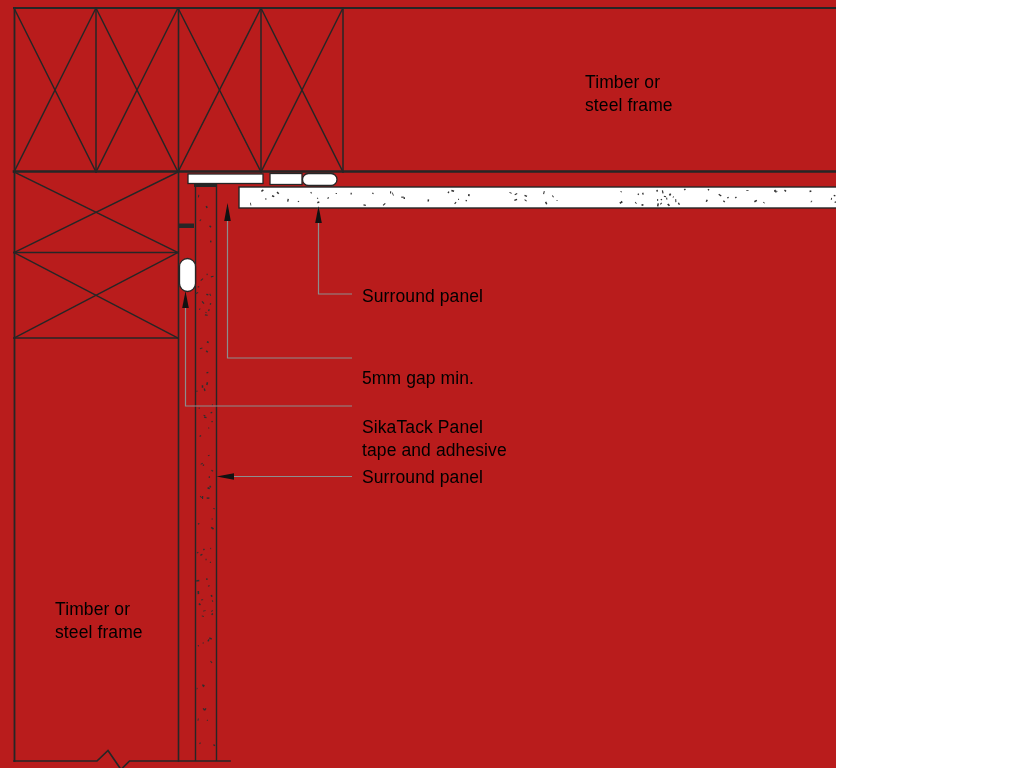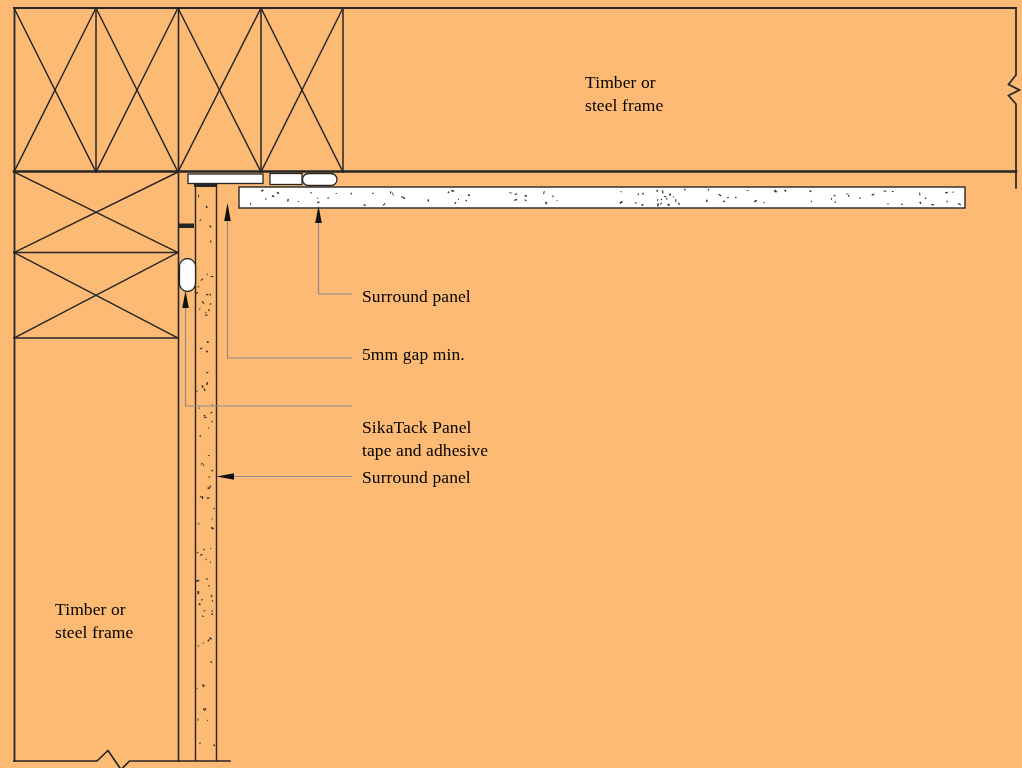--- a/index.html
+++ b/index.html
@@ -1,38 +1,38 @@
 <!DOCTYPE html>
 <html><head>
 <meta charset="utf-8">
 <style>
   html, body { margin: 0; padding: 0; background: #ffffff; }
   #canvas {
     position: relative;
-    width: 1022px;
+    width: 836px;
     height: 768px;
-    background: #fdba74;
+    background: #b91c1c;
     overflow: hidden;
-    font-family: Liberation Serif, serif;
+    font-family: Liberation Sans, sans-serif;
   }
   #drawing-svg {
     position: absolute;
     left: 0; top: 0;
   }
   .label {
     position: absolute;
     white-space: pre-line;
     font-size: 17.5px;
     line-height: 22.5px;
     color: #000000;
     letter-spacing: 0.1px;
   }
   .lbl-frame-top    { left: 585px; top: 71px;  }
   .lbl-surround-top { left: 362px; top: 285px; }
-  .lbl-gap          { left: 362px; top: 343px; }
+  .lbl-gap          { left: 362px; top: 367px; }
   .lbl-tape         { left: 362px; top: 416px; }
   .lbl-surround-side{ left: 362px; top: 466px; }
   .lbl-frame-bottom { left: 55px;  top: 598px; }
 </style>
 </head>
 <body>
 
 <div id="canvas">
 
   <svg id="drawing-svg" width="1022" height="768" viewBox="0 0 1022 768">

